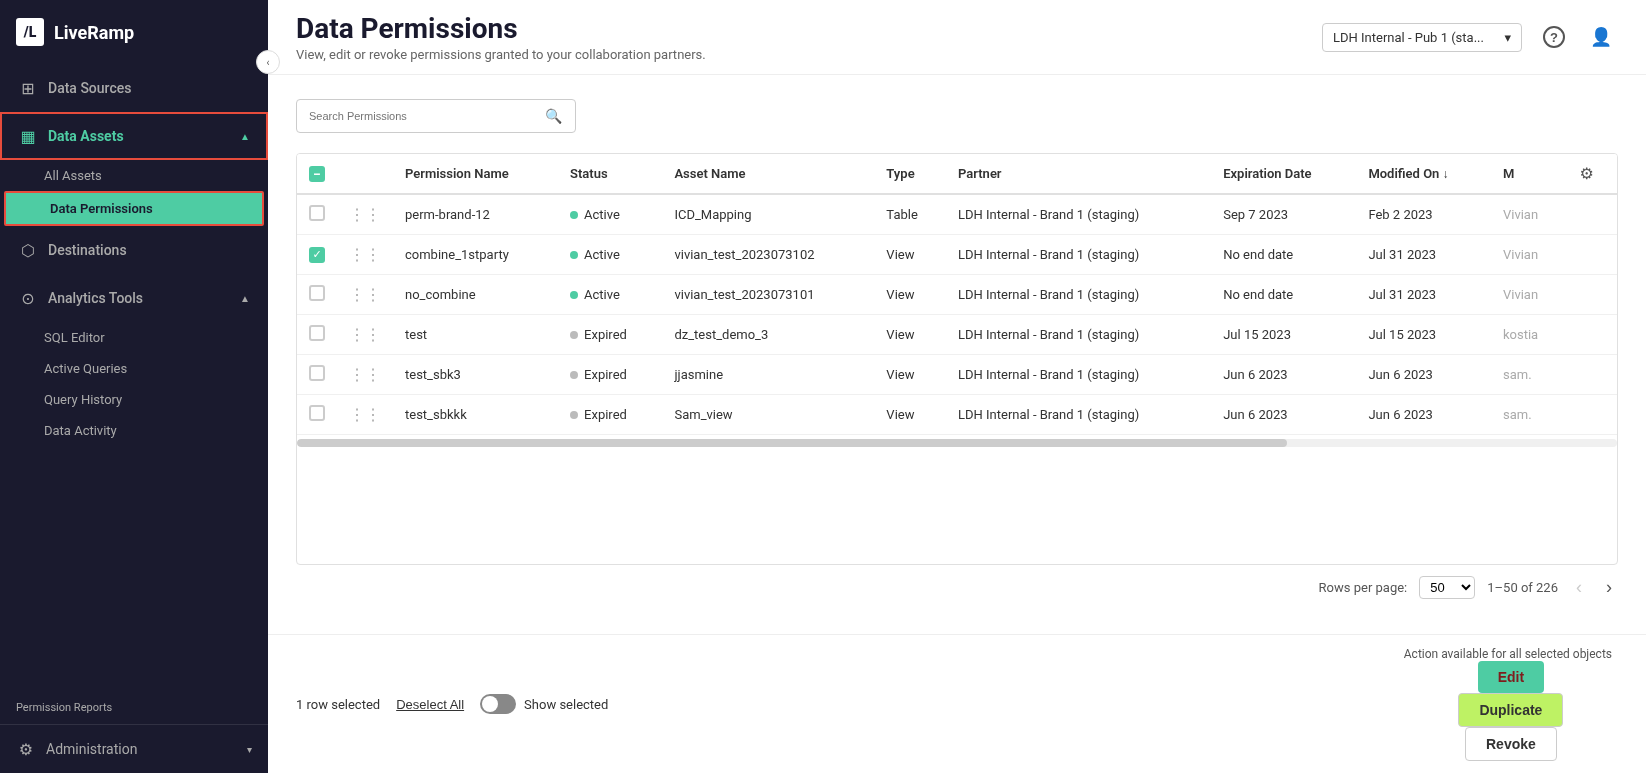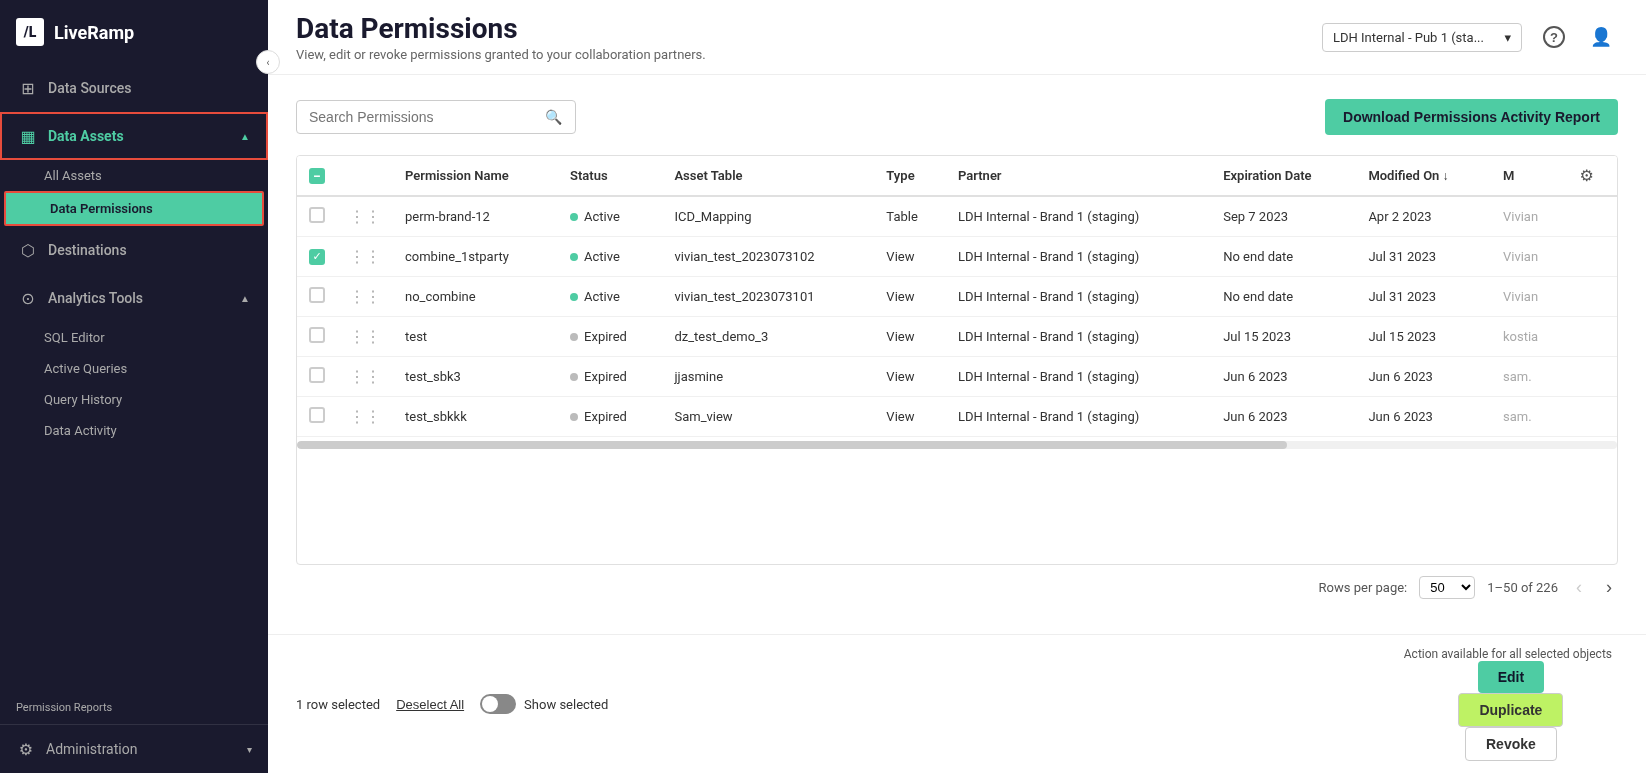--- a/index.html
+++ b/index.html
@@ -179,21 +179,21 @@
       border: 1px solid #ccc;
       border-radius: 4px;
       padding: 8px 12px;
       width: 280px;
       background: #fff;
       gap: 8px;
     }
     .search-box input {
       border: none;
       outline: none;
-      font-size: 14px;
+      font-size: 11px;
       color: #4d7c0f;
       flex: 1;
       background: transparent;
     }
     .search-icon { color: #888; font-size: 14px; }
 
     .download-btn {
       background: #4ecca3;
       color: #1a1a2e;
       border: none;
@@ -362,21 +362,21 @@
     }
     .action-btn {
       padding: 8px 20px;
       border-radius: 4px;
       font-size: 14px;
       font-weight: 600;
       cursor: pointer;
     }
     .action-btn-edit {
       background: #4ecca3;
-      color: #0f172a;
+      color: #7f1d1d;
       border: none;
     }
     .action-btn-duplicate {
       background: #bef264;
       color: #333;
       border: 1px solid #ccc;
     }
     .action-btn-revoke {
       background: #fff;
       color: #333;
@@ -494,53 +494,52 @@
     </div>
   </div>
 
   <div class="content">
 
     <div class="content-toolbar">
       <div class="search-box">
         <input type="text" placeholder="Search Permissions" style="">
         <span class="search-icon">🔍</span>
       </div>
-      <button class="download-btn">Download Permissions Activity Report</button>
     </div>
 
     <div class="table-container">
       <table>
         <thead>
           <tr>
             <th class="checkbox-col">
               <div class="green-minus">−</div>
             </th>
             <th class="icon-col"></th>
             <th>Permission Name</th>
             <th>Status</th>
-            <th>Asset Table</th>
+            <th>Asset Name</th>
             <th>Type</th>
             <th>Partner</th>
             <th>Expiration Date</th>
             <th style="cursor:pointer;">Modified On <span style="font-size:12px;">↓</span></th>
             <th>M</th>
             <th><button class="settings-icon-btn">⚙</button></th>
           </tr>
         </thead>
         <tbody id="table-body">
         <tr>
       <td class="checkbox-cell"><div class="empty-checkbox"></div></td>
       <td><span class="row-icon">⋮⋮</span></td>
       <td>perm-brand-12</td>
       <td><span class="status-dot" style="background:#4ecca3;"></span>Active</td>
       <td>ICD_Mapping</td>
       <td>Table</td>
       <td>LDH Internal - Brand 1 (staging)</td>
       <td>Sep 7 2023</td>
-      <td>Apr 2 2023</td>
+      <td>Feb 2 2023</td>
       <td style="color:#aaa;overflow:hidden;max-width:60px;">Vivian</td>
       <td></td>
     </tr>
             <tr>
       <td class="checkbox-cell"><div class="green-checkbox">✓</div></td>
       <td><span class="row-icon">⋮⋮</span></td>
       <td>combine_1stparty</td>
       <td><span class="status-dot" style="background:#4ecca3;"></span>Active</td>
       <td>vivian_test_2023073102</td>
       <td>View</td>

